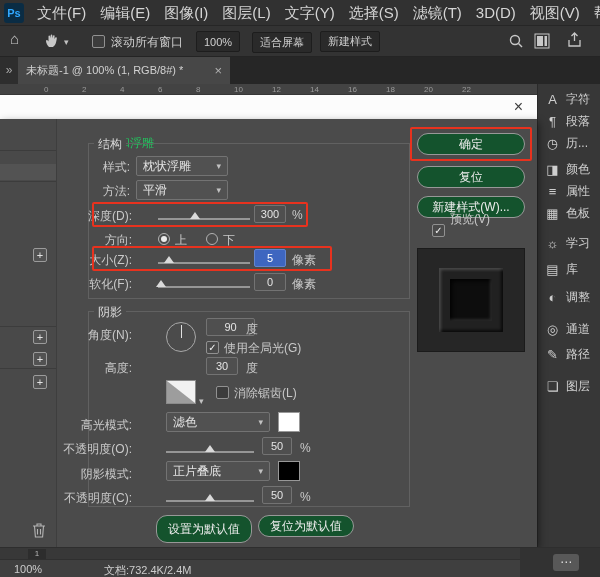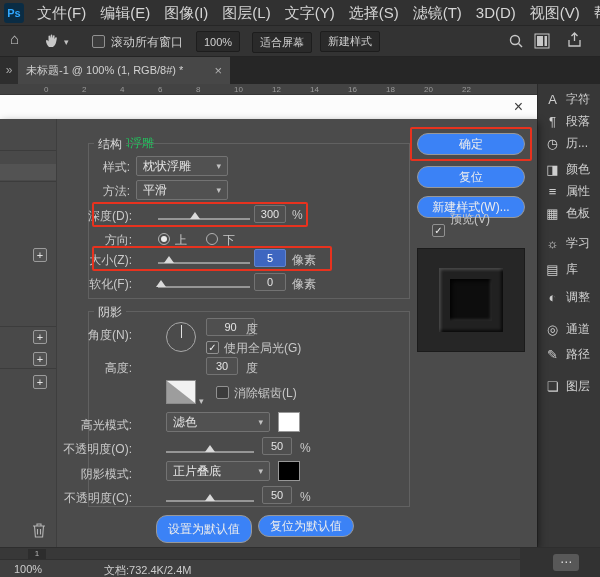--- a/index.html
+++ b/index.html
@@ -53,21 +53,21 @@
   .dd{position:absolute;background:#515151;border:1px solid #737373;border-radius:2px;height:20px;display:flex;align-items:center;justify-content:space-between;padding:0 6px;color:#e4e4e4}
   .caret{font-size:9px;color:#c2c2c2}
   .val{position:absolute;background:#4f4f4f;border:1px solid #737373;border-radius:2px;height:18px;line-height:16px;text-align:center;color:#e4e4e4;font-size:11px}
   .val.sel{background:#3e66c0;border-color:#6285cf;color:#fff}
   .unit{position:absolute;color:#c9c9c9}
   .track{position:absolute;height:2px;background:#969696}
   .thumb{position:absolute;top:-6px;width:0;height:0;border-left:5px solid transparent;border-right:5px solid transparent;border-bottom:7px solid #dadada;transform:translateX(-50%)}
   .radio{position:absolute;width:12px;height:12px;border:1px solid #b2b2b2;border-radius:50%;background:#4b4b4b}
   .radio.on::after{content:"";position:absolute;left:2px;top:2px;width:6px;height:6px;background:#ebebeb;border-radius:50%}
   .redbox{position:absolute;border:2px solid #e8321e;border-radius:2px}
-  .btn{position:absolute;background:#3b82f6;border:1px solid #989898;border-radius:11px;color:#ededed;display:flex;align-items:center;justify-content:center;font-size:12px}
+  .btn{position:absolute;background:#14532d;border:1px solid #989898;border-radius:11px;color:#ededed;display:flex;align-items:center;justify-content:center;font-size:12px}
   .dial{position:absolute;width:30px;height:30px;border:1px solid #a8a8a8;border-radius:50%}
   .needle{position:absolute;left:14px;top:2px;width:1px;height:13px;background:#e0e0e0}
   .contour{position:absolute;width:30px;height:24px;background:#f2f2f2;border:1px solid #8b8b8b;overflow:hidden}
   .contour-tri{position:absolute;left:0;top:0;width:0;height:0;border-bottom:22px solid #9d9d9d;border-right:28px solid transparent}
   .swatch{position:absolute;width:22px;height:20px;border:1px solid #989898}
   .pvbox{position:absolute;left:417px;top:248px;width:108px;height:104px;background:#262626;border:1px solid #1b1b1b;display:flex;align-items:center;justify-content:center}
   .pvring{width:64px;height:64px;background:#212121;box-shadow:inset 2px 2px 3px rgba(255,255,255,.18),inset -2px -2px 3px rgba(0,0,0,.7);display:flex;align-items:center;justify-content:center}
   .pvcore{width:42px;height:42px;background:#0d0d0d;box-shadow:inset -2px -2px 3px rgba(255,255,255,.12),inset 2px 2px 4px rgba(0,0,0,.9)}
 
   

